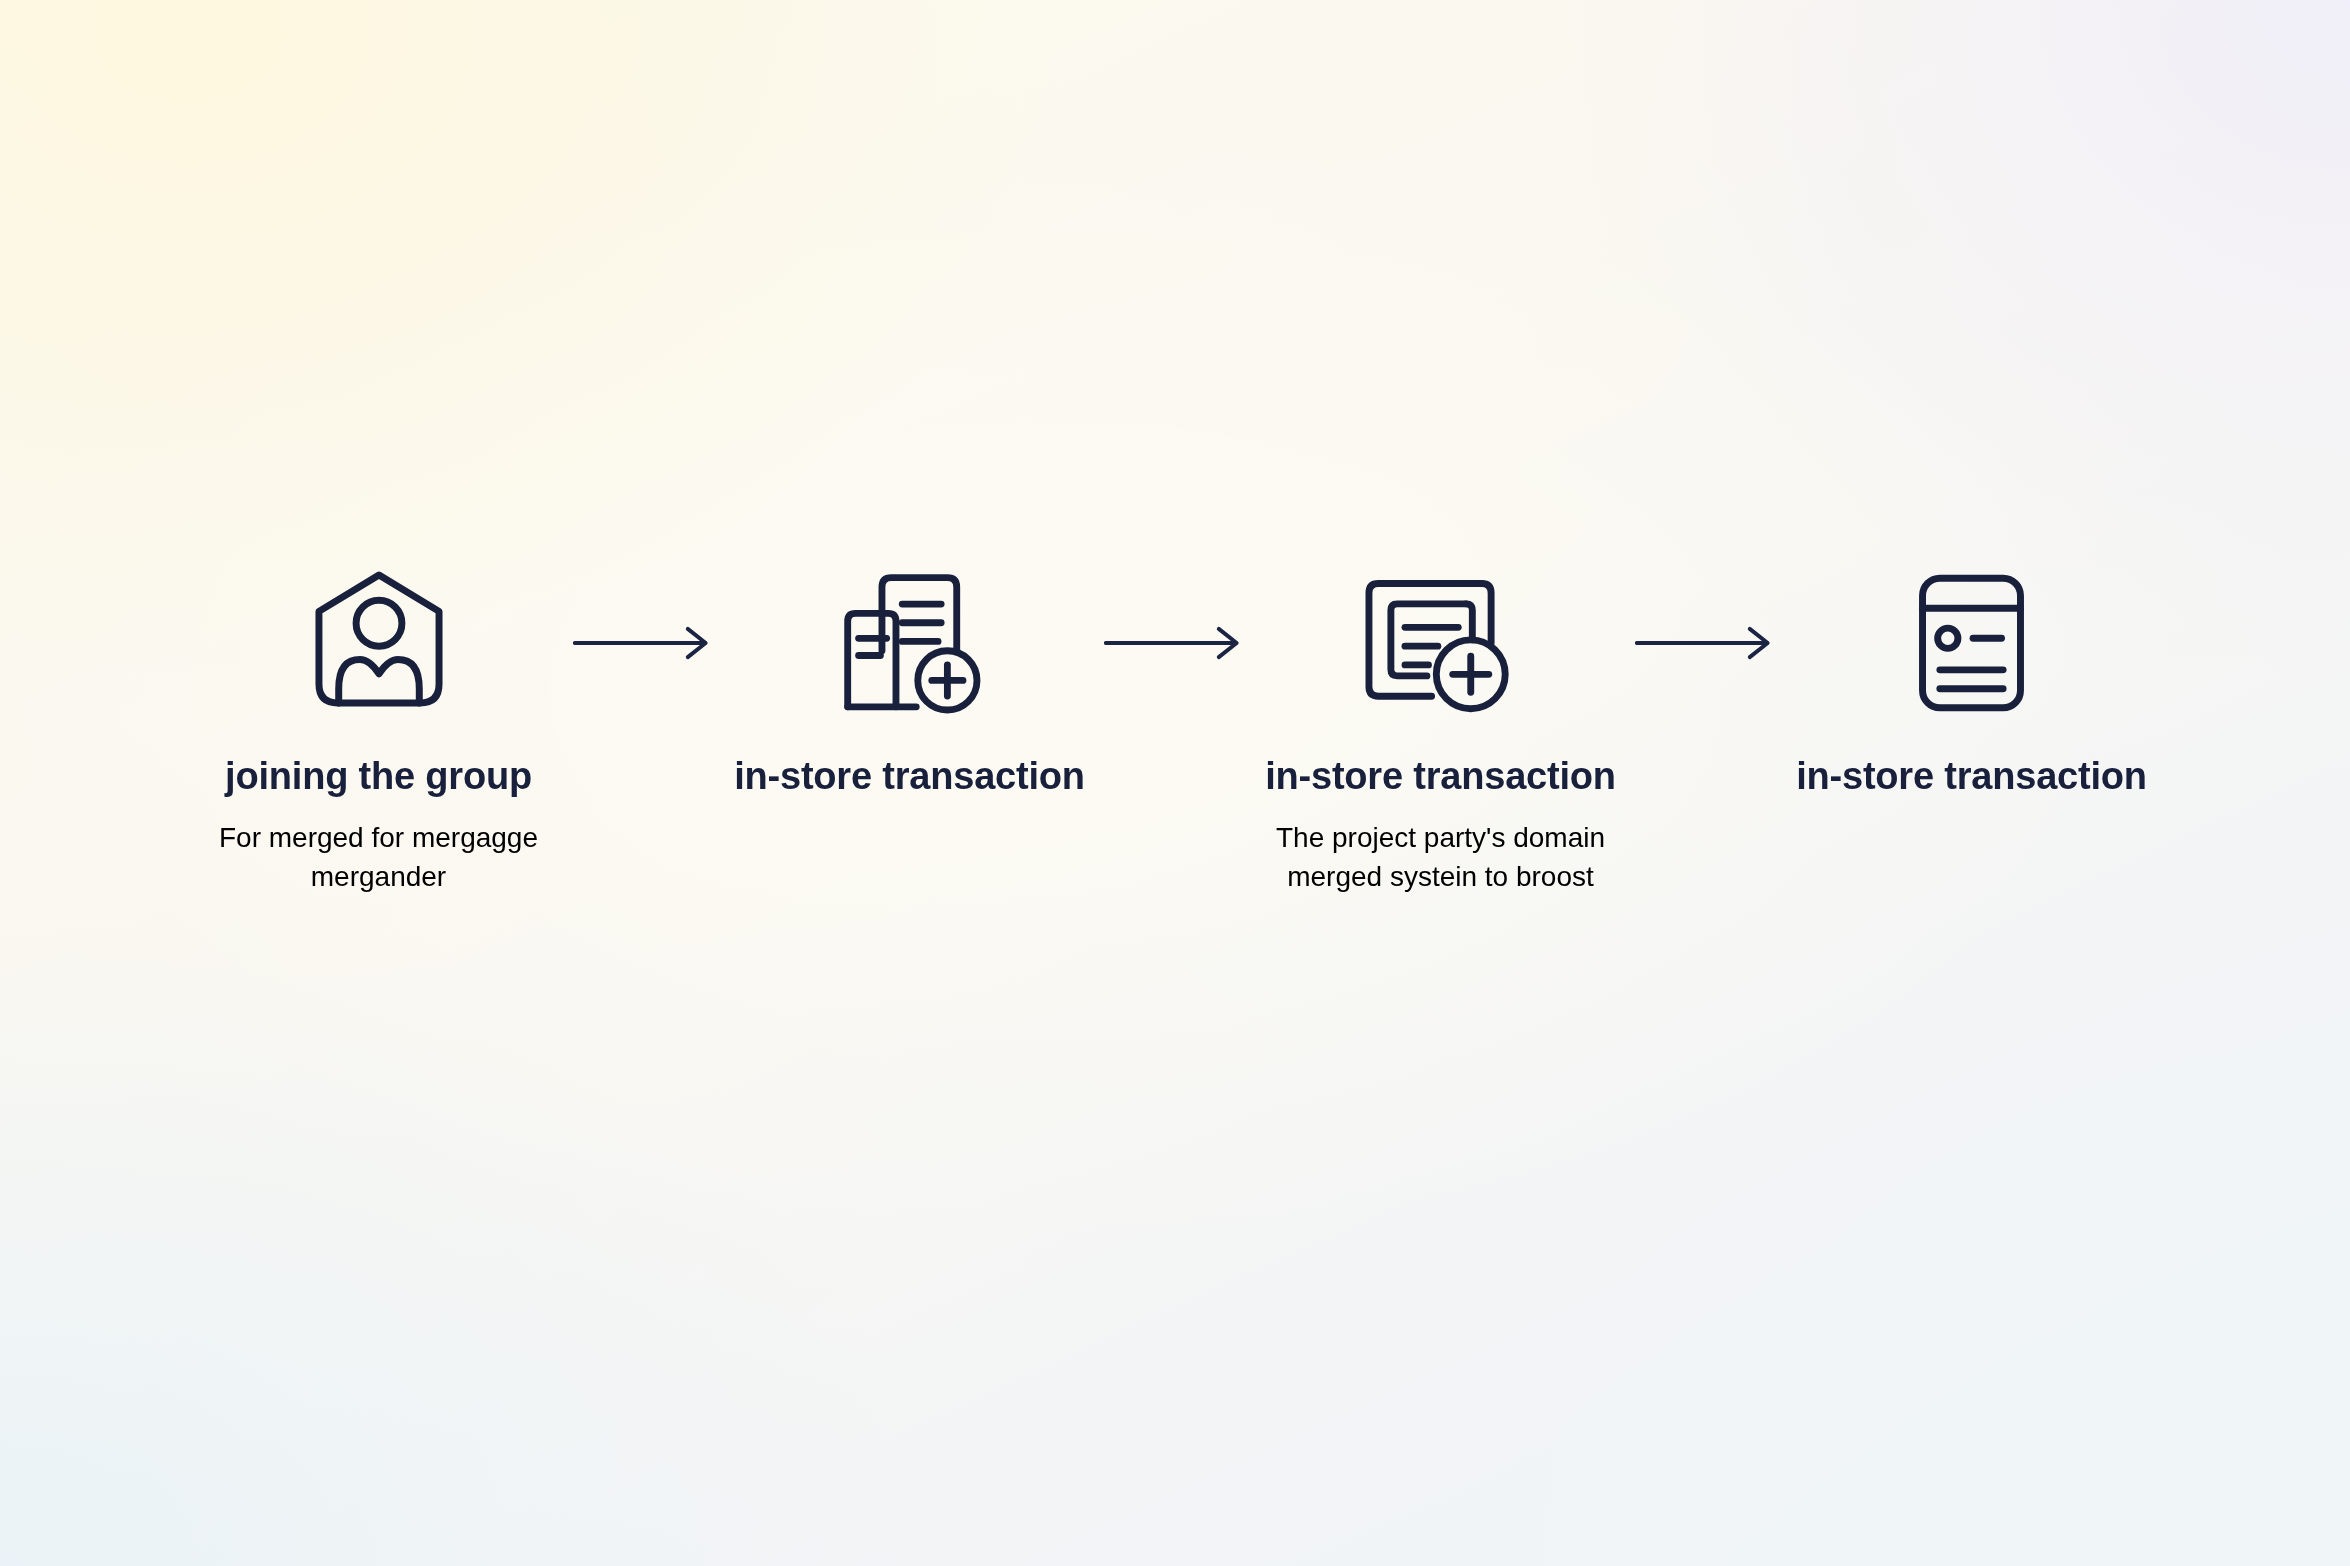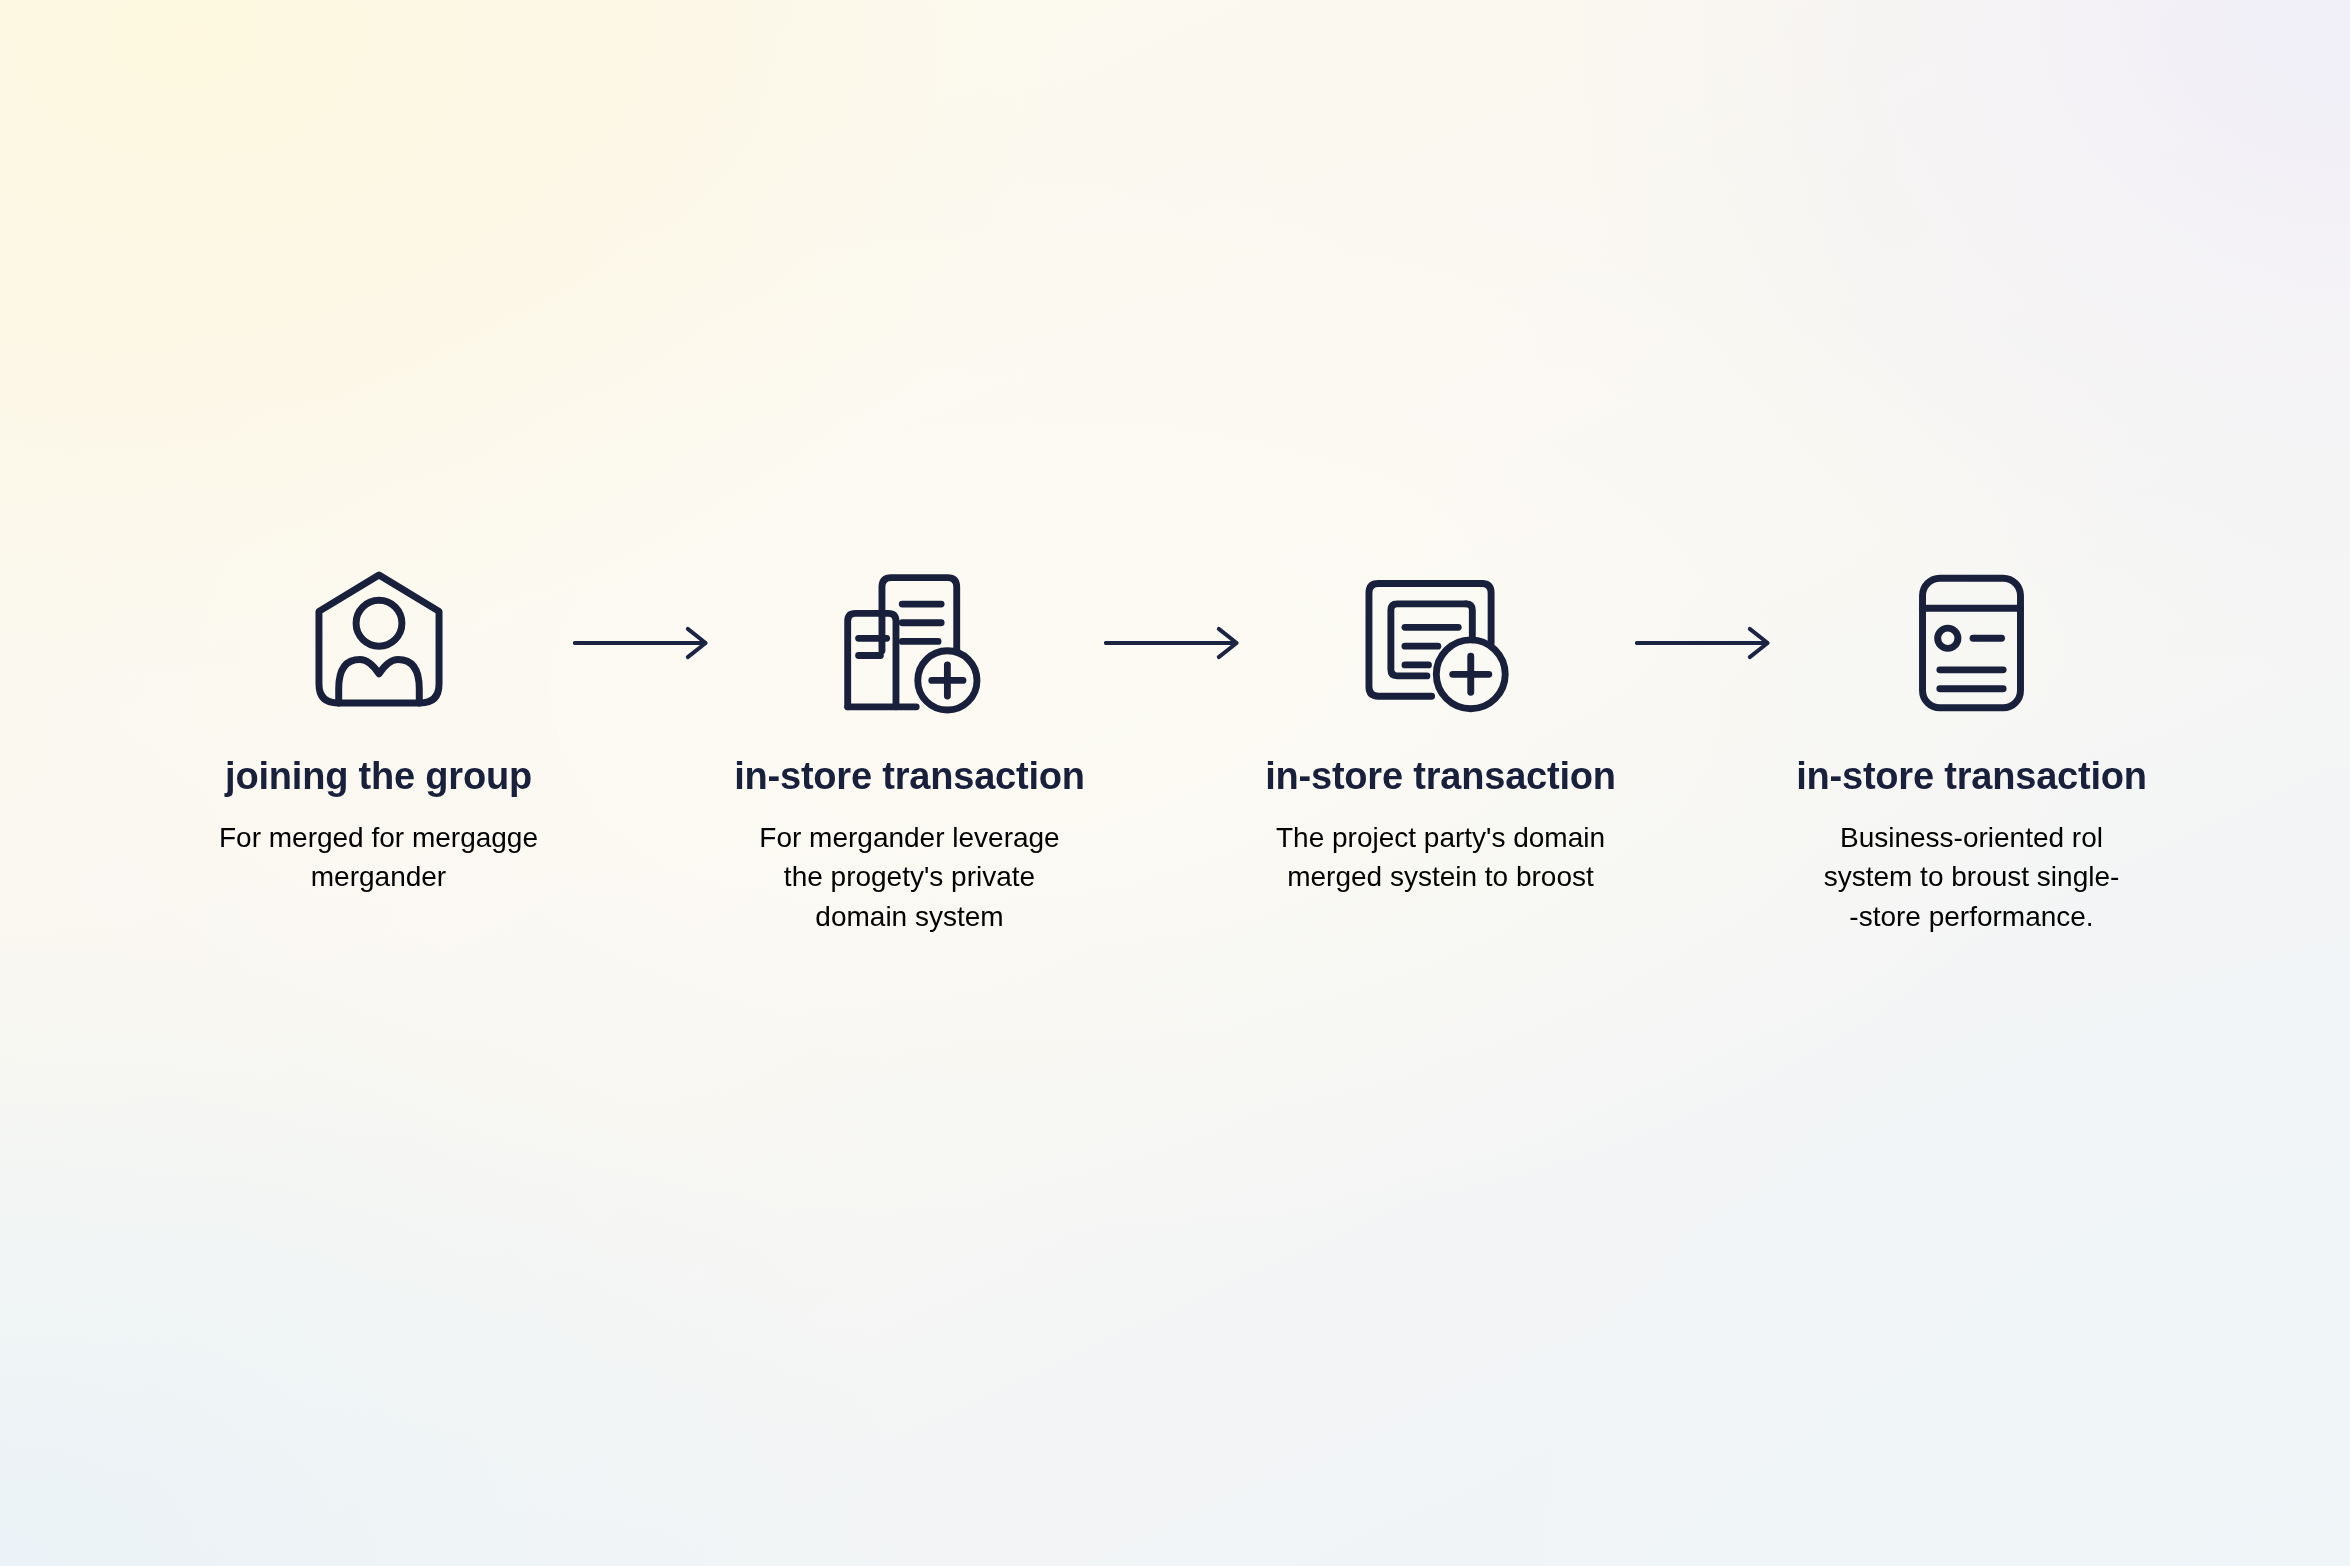--- a/index.html
+++ b/index.html
@@ -154,25 +154,20 @@
 
         <line x1="19" y1="47" x2="37" y2="47"></line>
         <line x1="19" y1="58" x2="33" y2="58"></line>
 
         <circle cx="76" cy="74" r="19"></circle>
         <line x1="76" y1="64" x2="76" y2="84"></line>
         <line x1="66" y1="74" x2="86" y2="74"></line>
       </svg>
     </div>
     <div class="step-title">in-store transaction</div>
-    <div class="step-desc">
-      <span>For mergander leverage</span>
-      <span>the progety's private</span>
-      <span>domain system</span>
-    </div>
   </div>
 
   <div class="arrow">
     <svg width="143" height="38" viewBox="0 0 152 40" fill="none" stroke="#1b2442" stroke-width="4.2" stroke-linecap="round" stroke-linejoin="round">
       <line x1="2" y1="20" x2="140" y2="20"></line>
       <polyline points="122,5 141,20 122,35"></polyline>
     </svg>
   </div>
 
   <div class="step">
@@ -218,23 +213,18 @@
 
         <circle cx="29" cy="47" r="6.4"></circle>
 
         <line x1="45" y1="47" x2="63" y2="47"></line>
 
         <line x1="24" y1="67" x2="64" y2="67"></line>
         <line x1="24" y1="79" x2="64" y2="79"></line>
       </svg>
     </div>
     <div class="step-title">in-store transaction</div>
-    <div class="step-desc">
-      <span>Business-oriented rol</span>
-      <span>system to broust single-</span>
-      <span>-store performance.</span>
-    </div>
   </div>
 
 </div>
 
 <div id="watermark"></div>
 
 
 </body></html>

